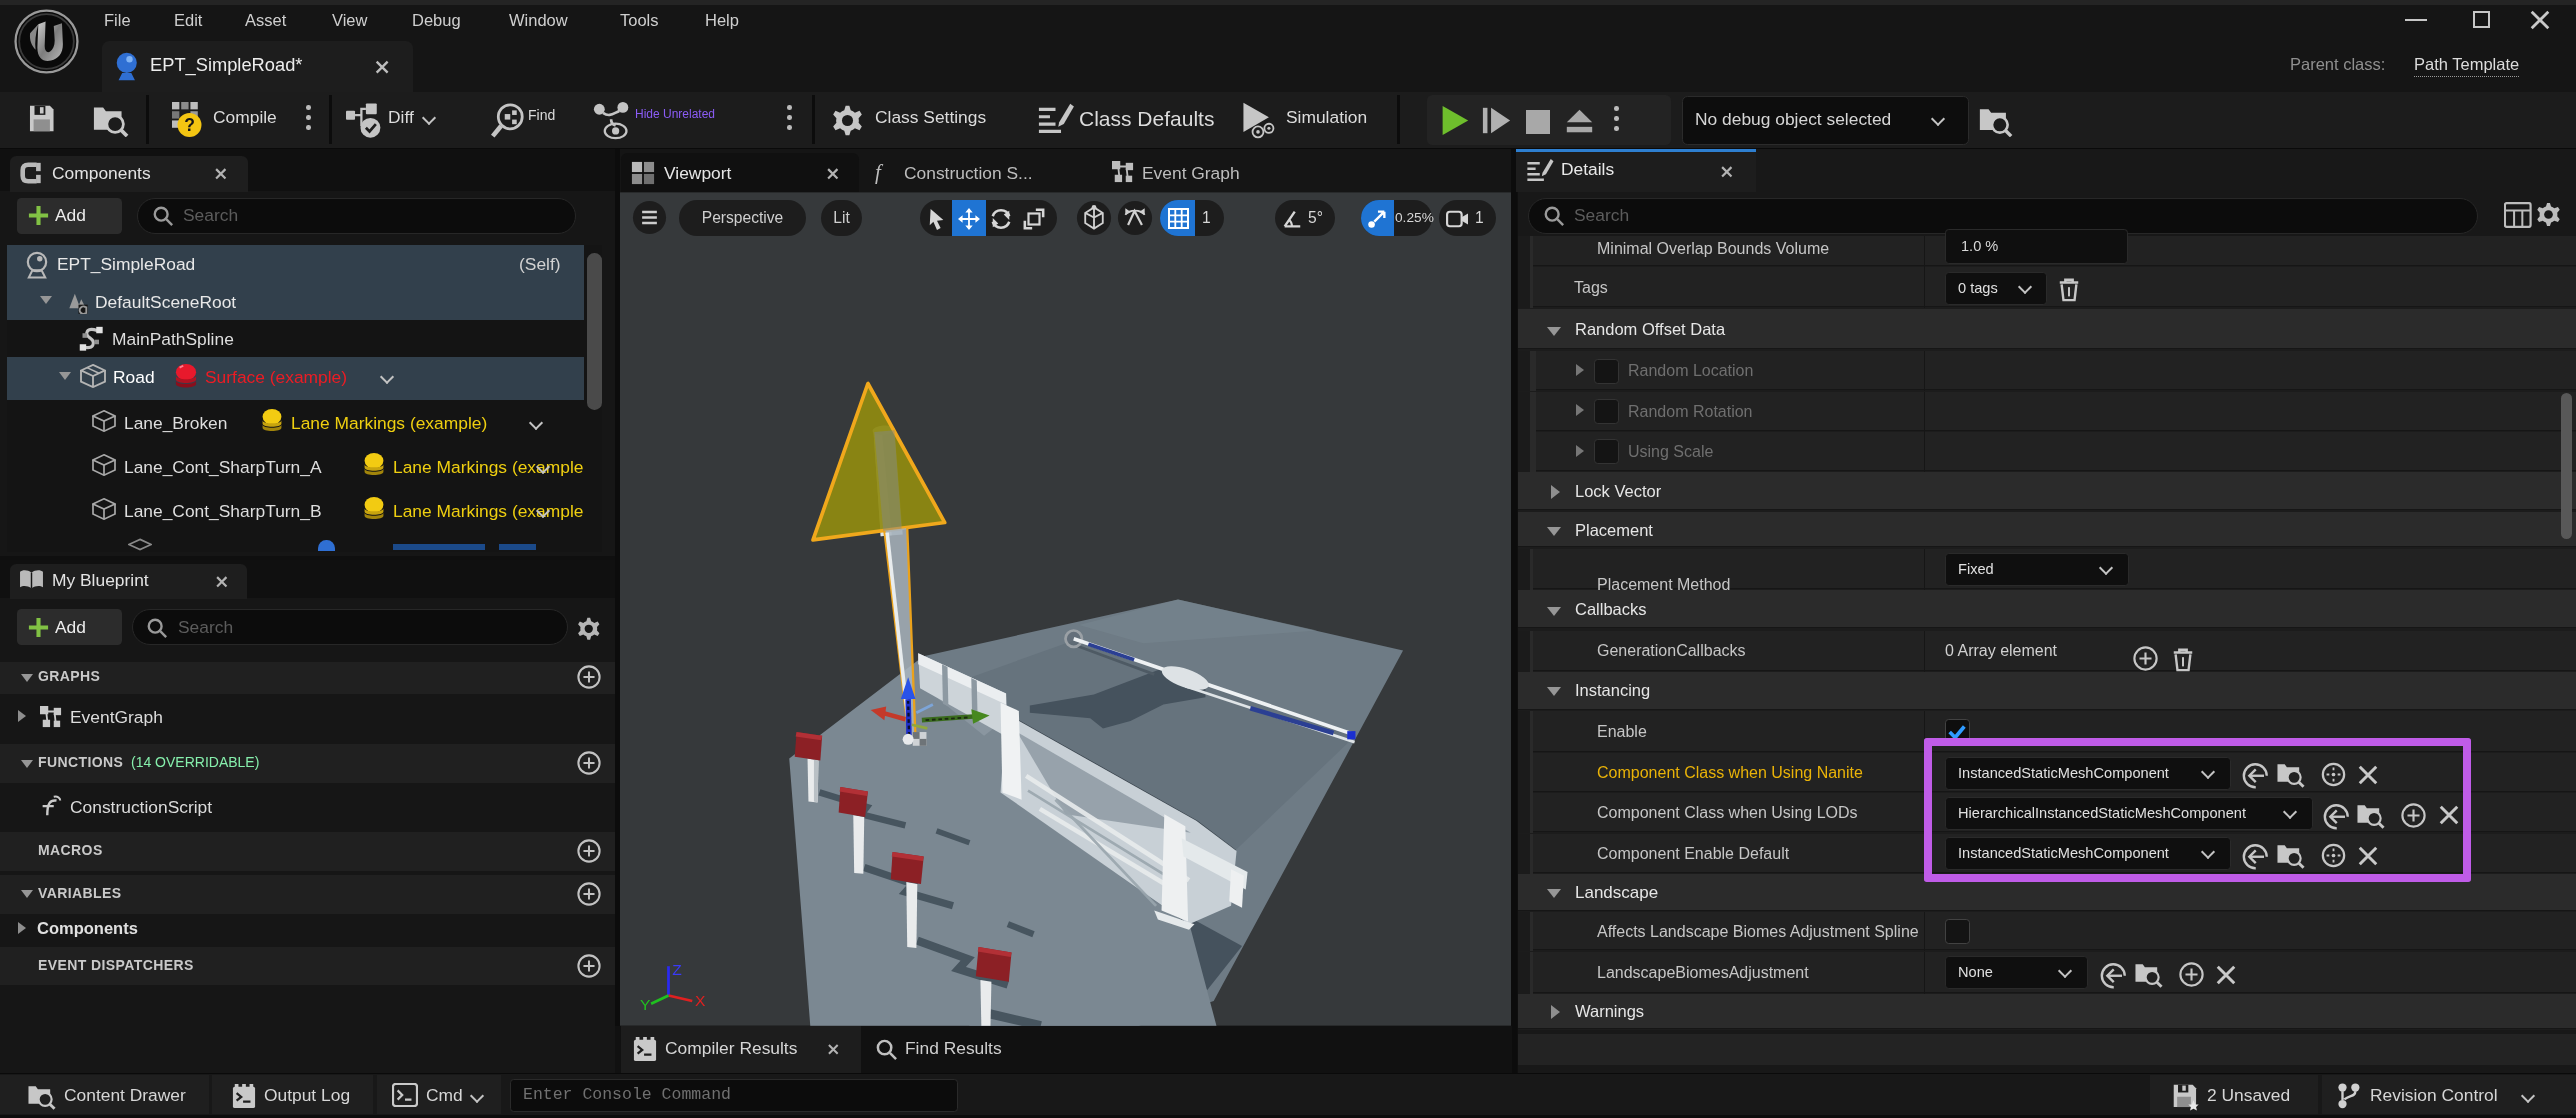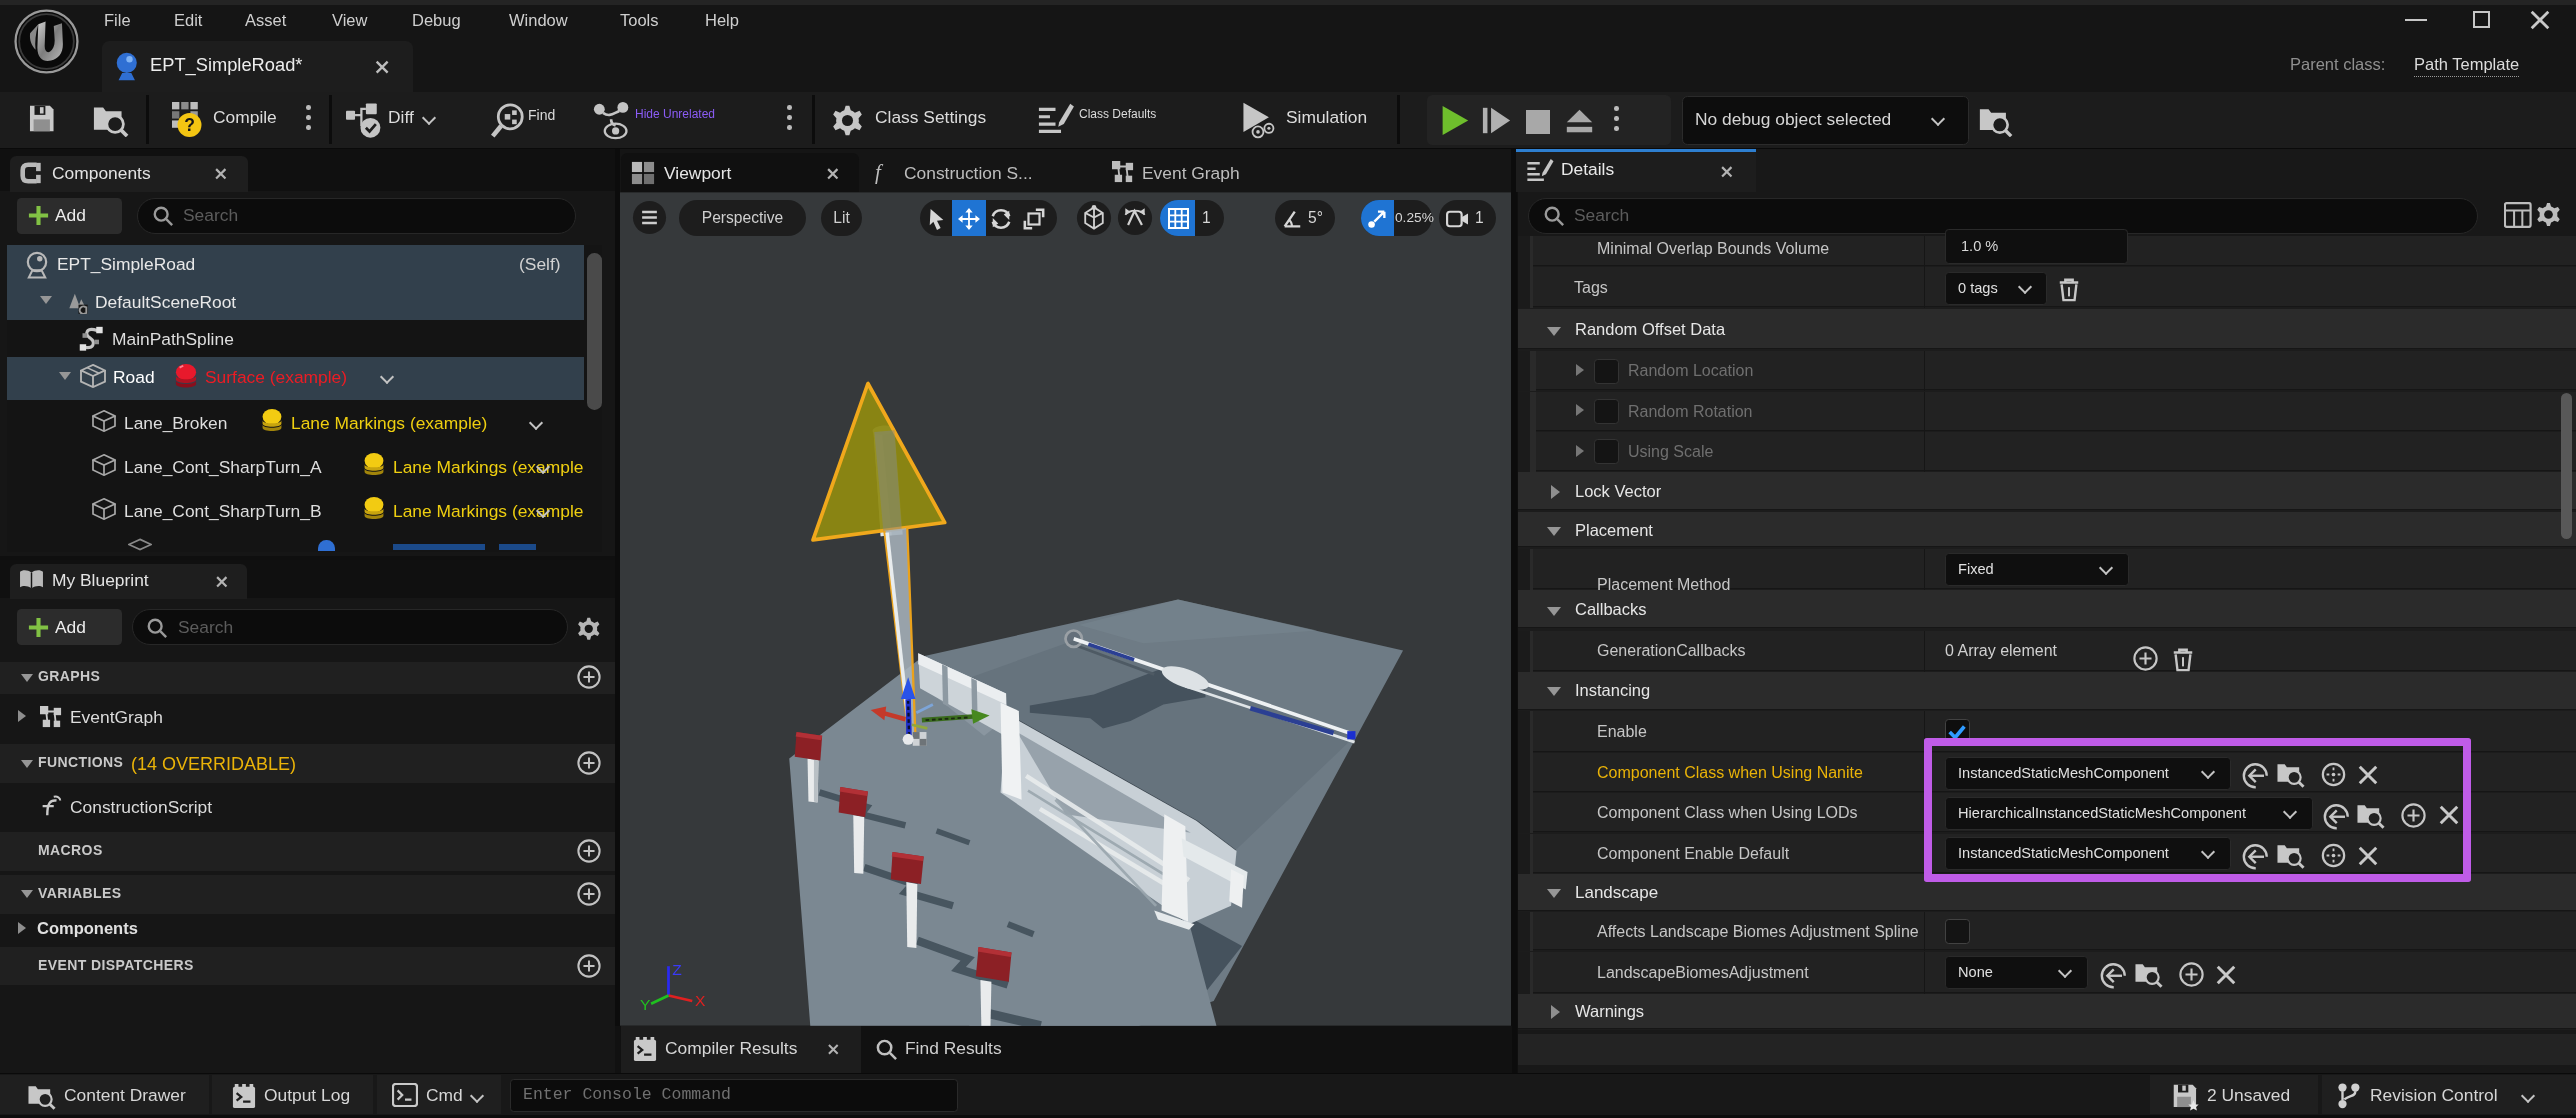--- a/index.html
+++ b/index.html
@@ -123,21 +123,21 @@
 <div class="sep" style="left:812px;top:95px;height:49px"></div>
 <svg class="a" style="left:829px;top:102px" width="37" height="37" viewBox="0 0 40 40">
     <path d="M20 4 L24 4 L25.5 9 A12 12 0 0 1 30 11.5 L35 9.5 L37.5 13.5 L34 17.5 A12 12 0 0 1 34 22.5 L37.5 26.5 L35 30.5 L30 28.5 A12 12 0 0 1 25.5 31 L24 36 L20 36 L18.5 31 A12 12 0 0 1 14 28.5 L9 30.5 L6.5 26.5 L10 22.5 A12 12 0 0 1 10 17.5 L6.5 13.5 L9 9.5 L14 11.5 A12 12 0 0 1 18.5 9 Z" transform="translate(-2,0)" fill="#c6c6c6"></path>
     <circle cx="20" cy="20" r="6" fill="#1c1c1c"></circle>
   </svg>
 <div class="tx" style="left:875px;top:107px;font-size:17.4px;color:#dcdcdc">Class Settings</div>
 <svg class="a" style="left:1037px;top:102px" width="37" height="35" viewBox="0 0 40 38">
     <path d="M2 8 H20 M2 16 H14 M2 24 H20 M2 32 H26" stroke="#c6c6c6" stroke-width="3.5"></path>
     <path d="M24 22 L36 2 L40 5 L29 24 L23 27 Z" fill="#c6c6c6"></path>
   </svg>
-<div class="tx" style="left:1079px;top:107px;font-size:12px;color:#dcdcdc">Class Defaults</div>
+<div class="tx" style="left:1079px;top:107px;font-size:21px;color:#dcdcdc">Class Defaults</div>
 <svg class="a" style="left:1238px;top:101px" width="40" height="40" viewBox="0 0 44 44">
     <path d="M6 2 L34 18 L6 34 Z" fill="#c6c6c6"></path>
     <g stroke="#c6c6c6" fill="#1c1c1c">
       <circle cx="22" cy="34" r="6" stroke-width="2"></circle>
       <circle cx="34" cy="30" r="5" stroke-width="2"></circle>
     </g>
     <circle cx="22" cy="34" r="2" fill="#c6c6c6"></circle>
     <circle cx="34" cy="30" r="1.7" fill="#c6c6c6"></circle>
   </svg>
 <div class="tx" style="left:1286px;top:107px;font-size:17.4px;color:#dcdcdc">Simulation</div>
@@ -323,21 +323,21 @@
       <rect x="15" y="2" width="8" height="8"></rect>
       <rect x="3" y="15" width="8" height="8"></rect>
       <rect x="15" y="16" width="7" height="7"></rect>
     </g>
     <path d="M8 6 L16 6 M7 8 L8 17 M16 8 L17 17" stroke="#c9c9c9" stroke-width="2"></path>
   </svg>
 <div class="tx" style="left:70px;top:707px;font-size:17.4px;color:#dcdcdc">EventGraph</div>
 <div class="a" style="left:0;top:744px;width:615px;height:39px;background:#202020"></div>
 <div class="td" style="left:21px;top:760px;border-left-width:6.4px;border-right-width:6.4px;border-top-width:8.2px"></div>
 <div class="tx" style="left:38px;top:754px;font-size:14px;font-weight:bold;color:#c9c9c9;letter-spacing:0.4px">FUNCTIONS</div>
-<div class="tx" style="left:131px;top:754px;font-size:18px;color:#eab308">(14 OVERRIDABLE)</div>
+<div class="tx" style="left:131px;top:754px;font-size:14px;color:#86efac">(14 OVERRIDABLE)</div>
 <svg class="a" style="left:577px;top:751px" width="24" height="24" viewBox="0 0 26 26">
     <circle cx="13" cy="13" r="11.5" fill="none" stroke="#c2c2c2" stroke-width="2.2"></circle>
     <path d="M13 7 V19 M7 13 H19" stroke="#c2c2c2" stroke-width="2.2"></path>
   </svg>
 <svg class="a" style="left:38px;top:795px" width="25" height="25" viewBox="0 0 27 27">
     <path d="M10 22 C10 9 13 5 20 6 M5 12 H17" stroke="#c9c9c9" stroke-width="2.6" fill="none"></path>
     <path d="M17 2 C21 1 24 3 24 6" stroke="#c9c9c9" stroke-width="2.2" fill="none"></path>
   </svg>
 <div class="tx" style="left:70px;top:797px;font-size:17.4px;color:#dcdcdc">ConstructionScript</div>
 <div class="a" style="left:0;top:832px;width:615px;height:39px;background:#202020"></div>

